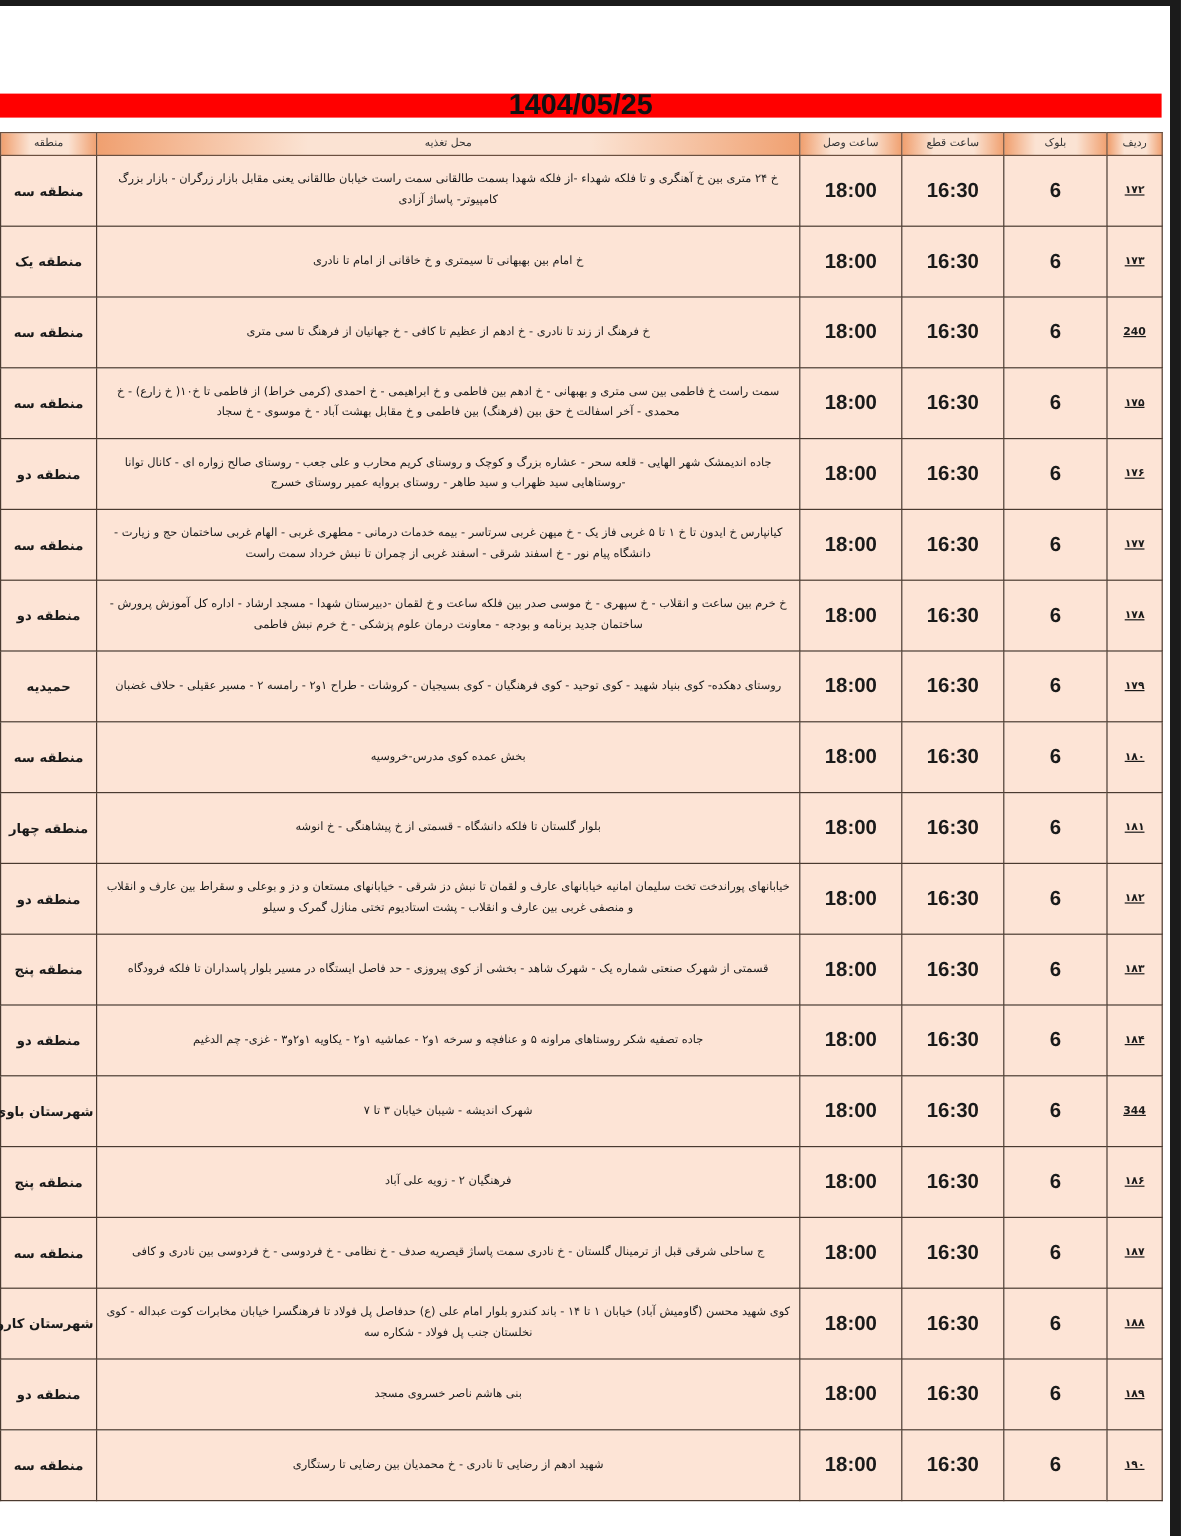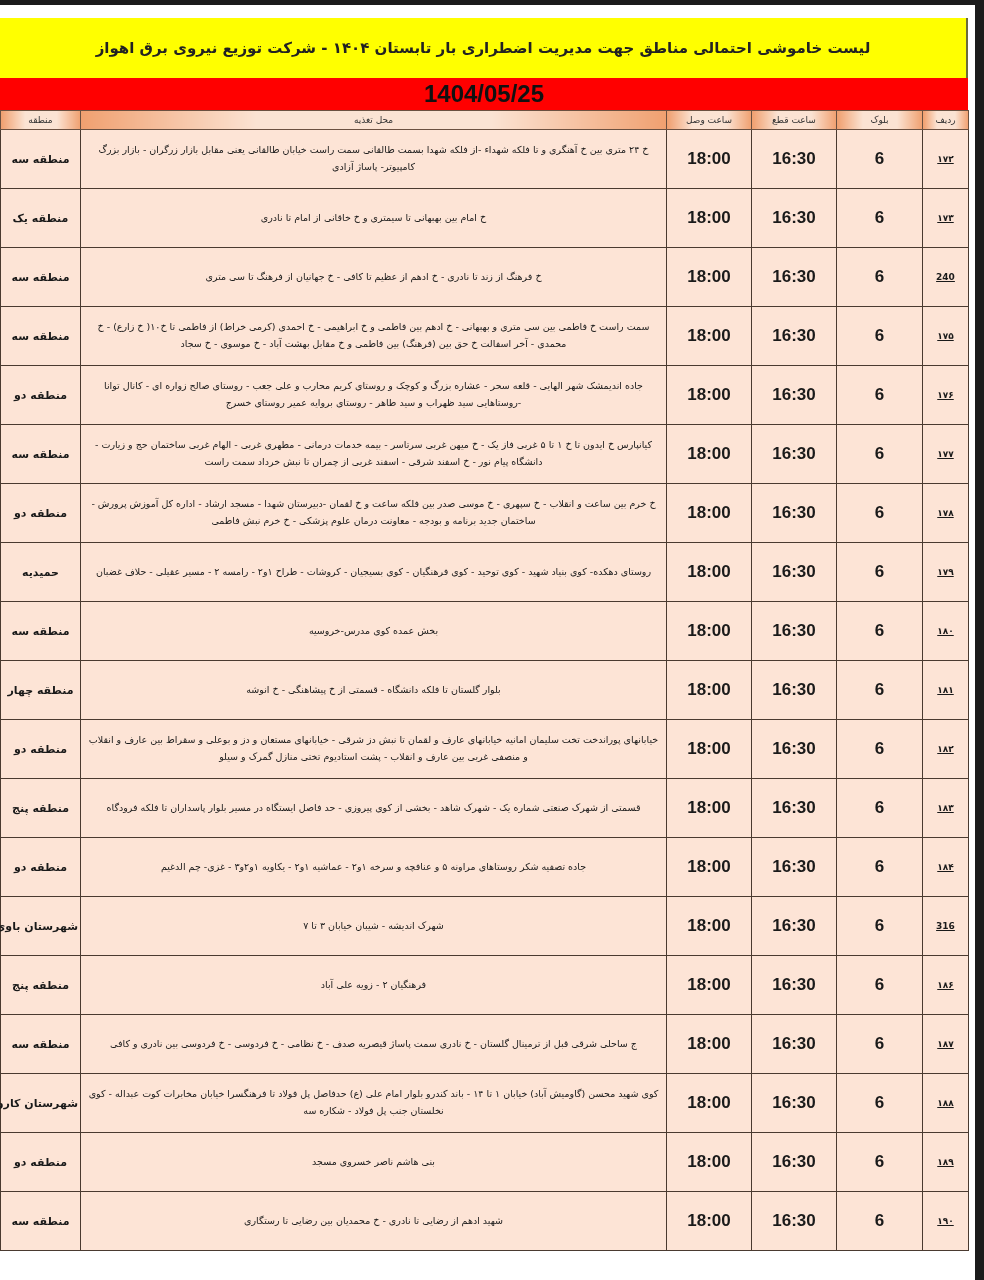--- a/index.html
+++ b/index.html
@@ -16,21 +16,21 @@
     position:absolute; left:0; top:13px; width:968px; height:60px;
     background:#ffff00;
     display:flex; align-items:center; justify-content:center;
     border-right:2px solid #6b6b3a;
     box-sizing:border-box;
   }
   .title-band span {
     direction:rtl; font-size:15px; font-weight:bold; color:#222;
   }
   .date-band {
-    position:absolute; left:0; top:73px; width:968px; height:32px;
+    position:absolute; left:0; top:73px; width:968px; height:20px;
     background:#ff0000;
     display:flex; align-items:center; justify-content:center;
   }
   .date-band span {
     font-family:"Liberation Sans", sans-serif;
     font-size:24px; font-weight:bold; color:#111;
   }
   table {
     position:absolute; left:0; top:105px; width:968px;
     border-collapse:collapse; table-layout:fixed;
@@ -58,23 +58,20 @@
   td.loc { font-size:9.5px; font-weight:normal; line-height:1.75; }
   td.area { font-size:11px; font-weight:bold; padding:0 2px; white-space:nowrap; }
   .right-strip {
     position:absolute; right:0; top:0; width:9px; height:1280px; background:#1b1b1b;
   }
 </style>
 </head>
 <body>
 
 <div class="sheet">
-  <div class="title-band">
-    <span>لیست خاموشی احتمالی مناطق جهت مدیریت اضطراری بار تابستان ۱۴۰۴ - شرکت توزیع نیروی برق اهواز</span>
-  </div>
   <div class="date-band">
     <span>1404/05/25</span>
   </div>
 
   <table>
     <colgroup>
       <col style="width:46px">
       <col style="width:86px">
       <col style="width:85px">
       <col style="width:85px">
@@ -190,21 +187,21 @@
         </tr>
         <tr>
           <td class="num">۱۸۴</td>
           <td class="block">6</td>
           <td class="time">16:30</td>
           <td class="time">18:00</td>
           <td class="loc">جاده تصفیه شکر روستاهای مراونه ۵ و عنافچه و سرخه ۱و۲ - عماشیه ۱و۲ - یکاویه ۱و۲و۳ - غزی- چم الدغیم</td>
           <td class="area">منطقه دو</td>
         </tr>
         <tr>
-          <td class="num">316</td>
+          <td class="num">344</td>
           <td class="block">6</td>
           <td class="time">16:30</td>
           <td class="time">18:00</td>
           <td class="loc">شهرک اندیشه - شیبان خیابان ۳ تا ۷</td>
           <td class="area">شهرستان باوی</td>
         </tr>
         <tr>
           <td class="num">۱۸۶</td>
           <td class="block">6</td>
           <td class="time">16:30</td>

